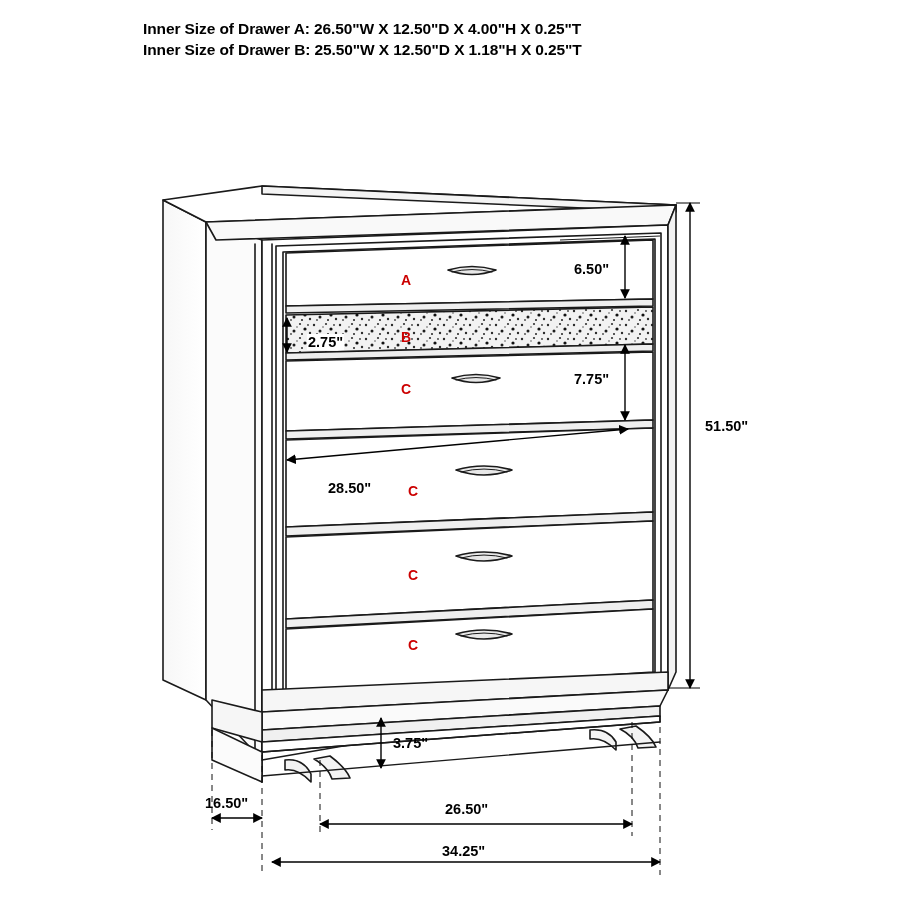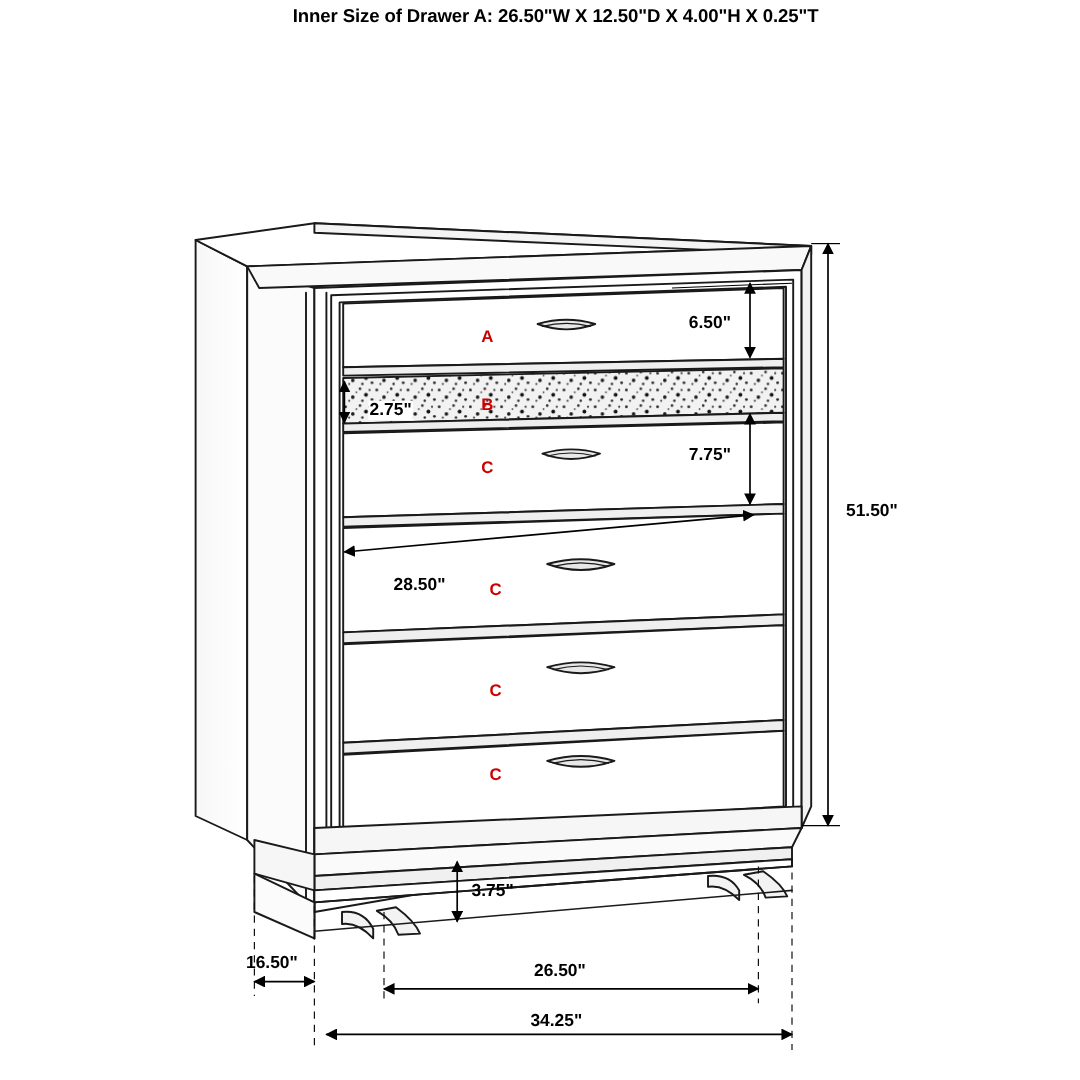--- a/index.html
+++ b/index.html
@@ -15,23 +15,22 @@
     overflow: hidden;
   }
   #stage {
     position: relative;
     width: 900px;
     height: 900px;
   }
   .spec-block {
     position: absolute;
     left: 143px;
-    top: 3px;
+    top: 18px;
     width: 640px;
-    text-align: center;
   }
   .spec-line {
     font-size: 15.5px;
     font-weight: bold;
     letter-spacing: -0.1px;
     line-height: 21px;
     white-space: nowrap;
     color: #000;
   }
   #diagram {
@@ -54,20 +53,21 @@
     white-space: nowrap;
   }
 </style>
 </head>
 <body>
 
 <div id="stage">
 
   <div class="spec-block">
     <div class="spec-line">Inner Size of Drawer A: 26.50"W X 12.50"D X 4.00"H X 0.25"T</div>
+    <div class="spec-line">Inner Size of Drawer B: 25.50"W X 12.50"D X 1.18"H X 0.25"T</div>
   </div>
 
   <svg id="diagram" width="900" height="900" viewBox="0 0 900 900">
     <defs>
       <marker id="arrEnd" viewBox="0 0 10 10" refX="9" refY="5" markerWidth="7" markerHeight="7" orient="auto">
         <path d="M0,0 L10,5 L0,10 z" fill="#000"></path>
       </marker>
       <marker id="arrStart" viewBox="0 0 10 10" refX="1" refY="5" markerWidth="7" markerHeight="7" orient="auto">
         <path d="M10,0 L0,5 L10,10 z" fill="#000"></path>
       </marker>

